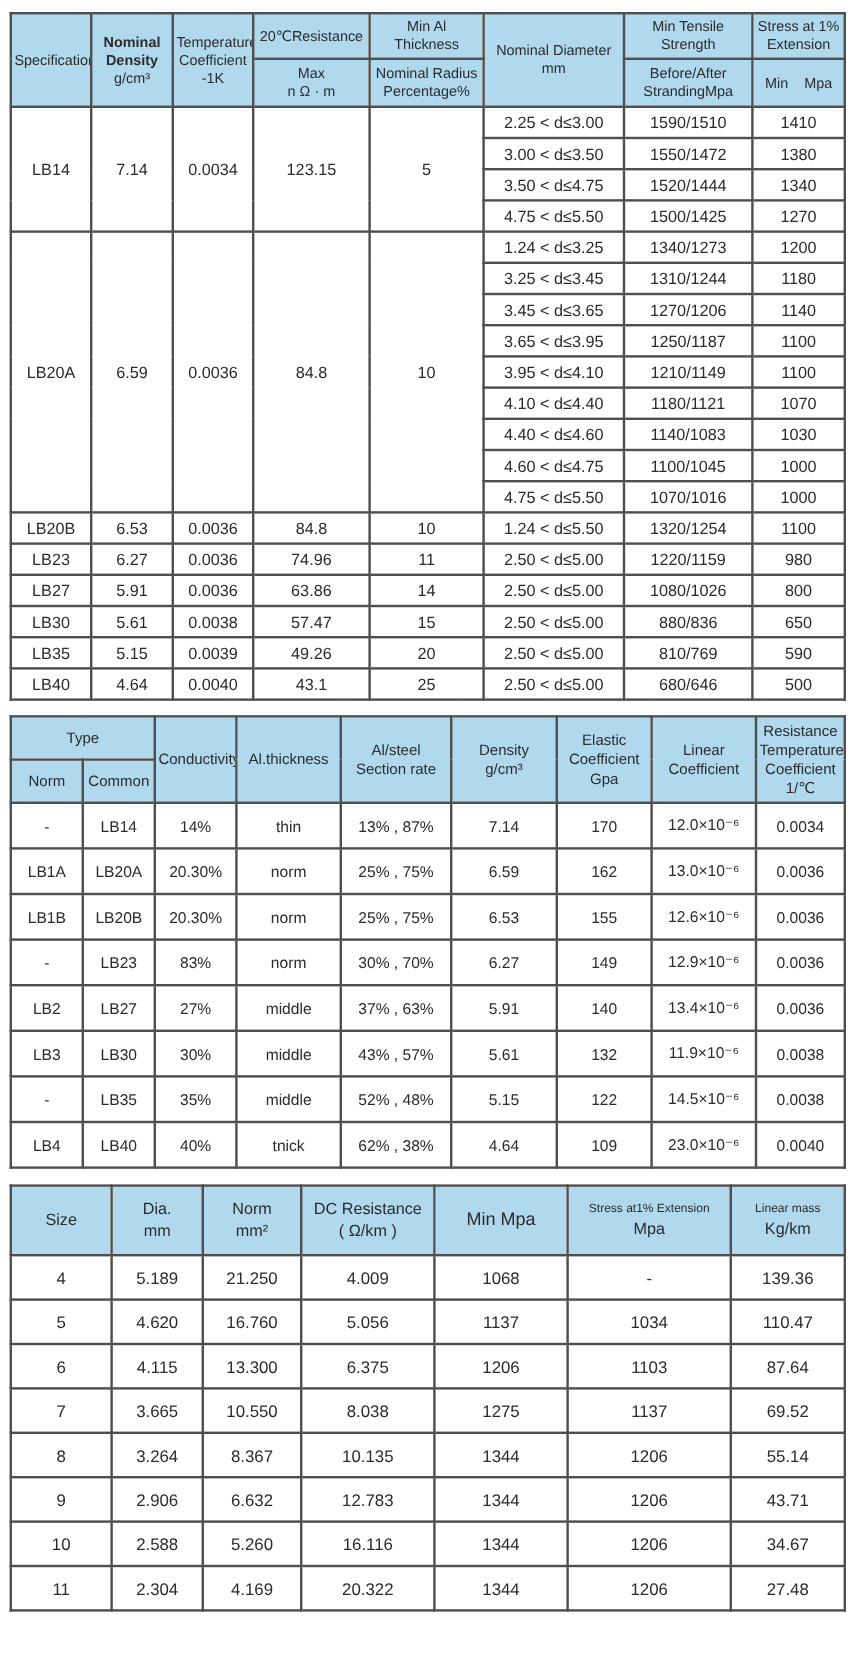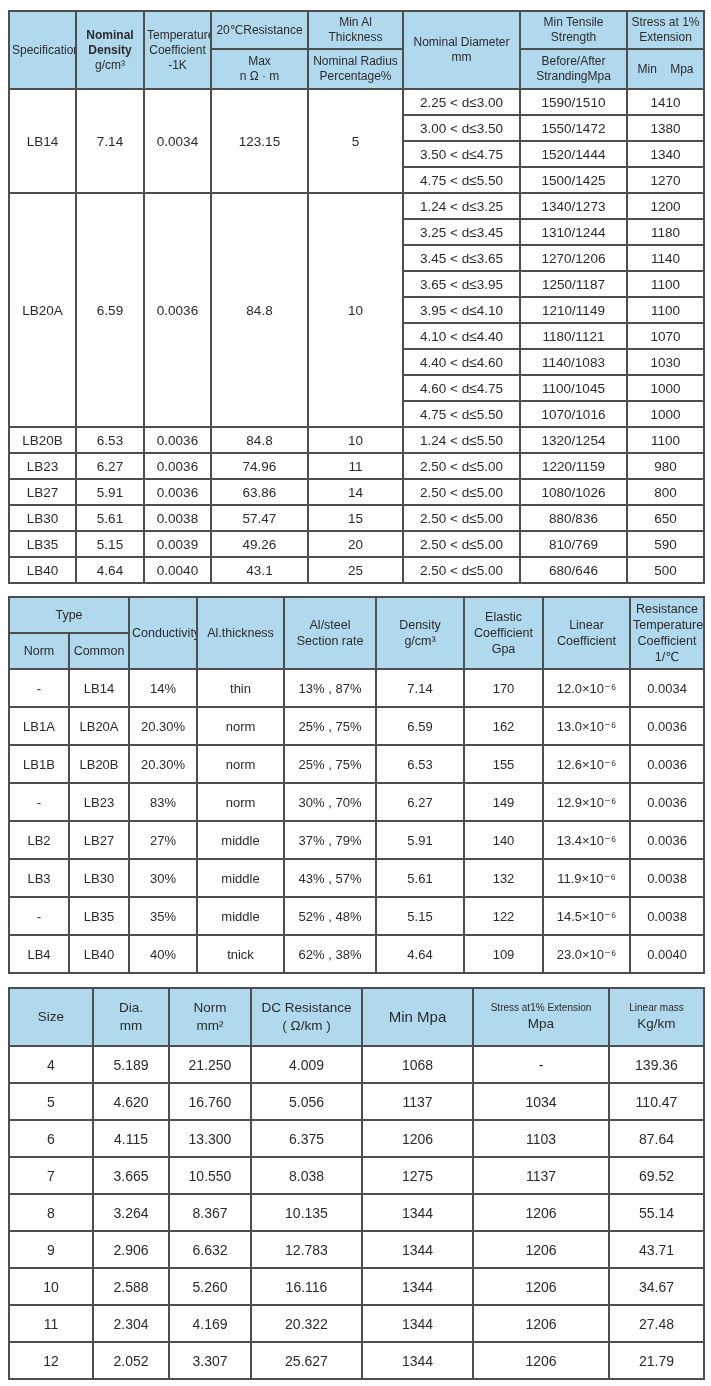--- a/index.html
+++ b/index.html
@@ -307,21 +307,21 @@
         <td>6.27</td>
         <td>149</td>
         <td>12.9×10⁻⁶</td>
         <td>0.0036</td>
       </tr>
       <tr>
         <td>LB2</td>
         <td>LB27</td>
         <td>27%</td>
         <td>middle</td>
-        <td>37% , 79%</td>
+        <td>37% , 63%</td>
         <td>5.91</td>
         <td>140</td>
         <td>13.4×10⁻⁶</td>
         <td>0.0036</td>
       </tr>
       <tr>
         <td>LB3</td>
         <td>LB30</td>
         <td>30%</td>
         <td>middle</td>
@@ -460,23 +460,14 @@
       </tr>
       <tr>
         <td>11</td>
         <td>2.304</td>
         <td>4.169</td>
         <td>20.322</td>
         <td>1344</td>
         <td>1206</td>
         <td>27.48</td>
       </tr>
-      <tr>
-        <td>12</td>
-        <td>2.052</td>
-        <td>3.307</td>
-        <td>25.627</td>
-        <td>1344</td>
-        <td>1206</td>
-        <td>21.79</td>
-      </tr>
     </tbody>
 </table>
 
 </body></html>

